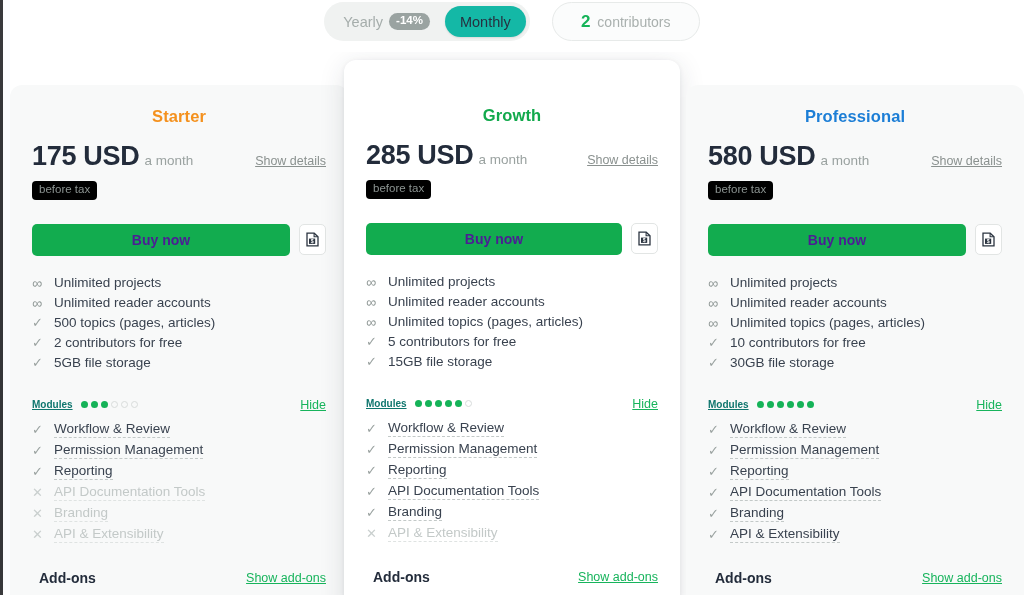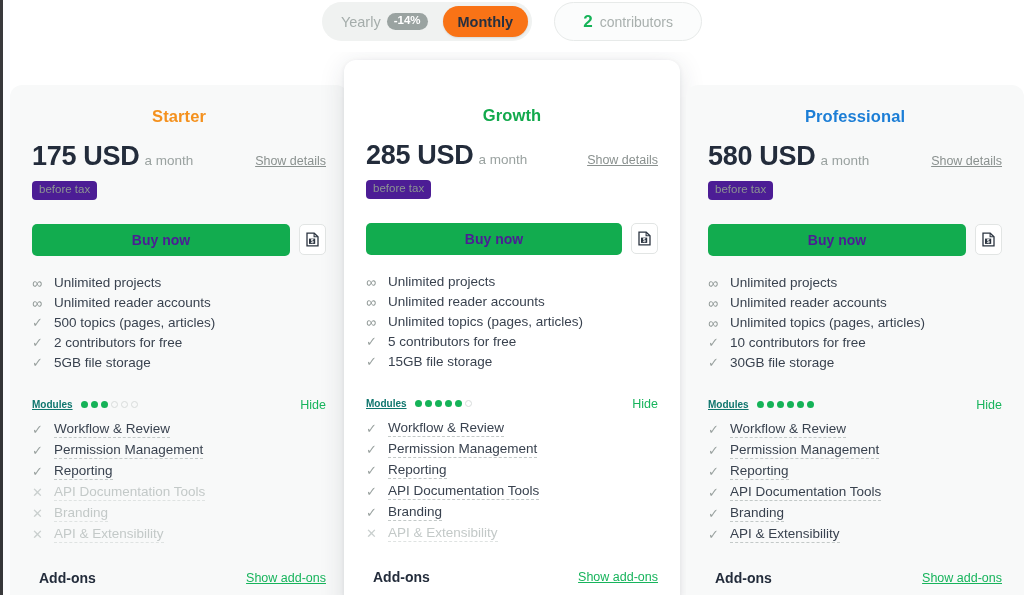--- a/index.html
+++ b/index.html
@@ -58,23 +58,23 @@
     height: 31px;
     border-radius: 18px;
     font-size: 14.5px;
     color: #a5adab;
     cursor: pointer;
     user-select: none;
     white-space: nowrap;
   }
 
   .toggle-opt.active {
-    background: #f97316;
+    background: #14b8a6;
     color: #27303f;
-    font-weight: 700;
+    font-weight: 400;
     box-shadow: 0 1px 2px rgba(0,0,0,.10);
   }
 
   .discount-pill {
     background: #9aa3a1;
     color: #ffffff;
     font-size: 11.5px;
     font-weight: 700;
     border-radius: 10px;
     padding: 2px 7px 3px;
@@ -173,21 +173,21 @@
     font-size: 12.5px;
     color: #8a918f;
     text-decoration: underline;
     cursor: pointer;
     white-space: nowrap;
   }
 
   .tax-badge {
     display: inline-block;
     margin-top: 9px;
-    background: #4c1d95;
+    background: #000000;
     color: #8c9492;
     font-size: 11.5px;
     border-radius: 4px;
     padding: 3px 7px 4px;
     line-height: 1;
   }
 
   .buy-row {
     display: flex;
     align-items: center;
@@ -275,20 +275,21 @@
     width: 7px; height: 7px;
     border-radius: 50%;
   }
   .dot.on  { background: #15b358; }
   .dot.off { background: transparent; border: 1px solid #d8dcdb; width: 7px; height: 7px; }
 
   .hide-link {
     margin-left: auto;
     font-size: 12.5px;
     color: #17b45c;
+    text-decoration: underline;
     cursor: pointer;
   }
 
   .module-list { margin-top: 4px; }
 
   .module-row {
     display: flex;
     align-items: center;
     height: 21px;
   }

